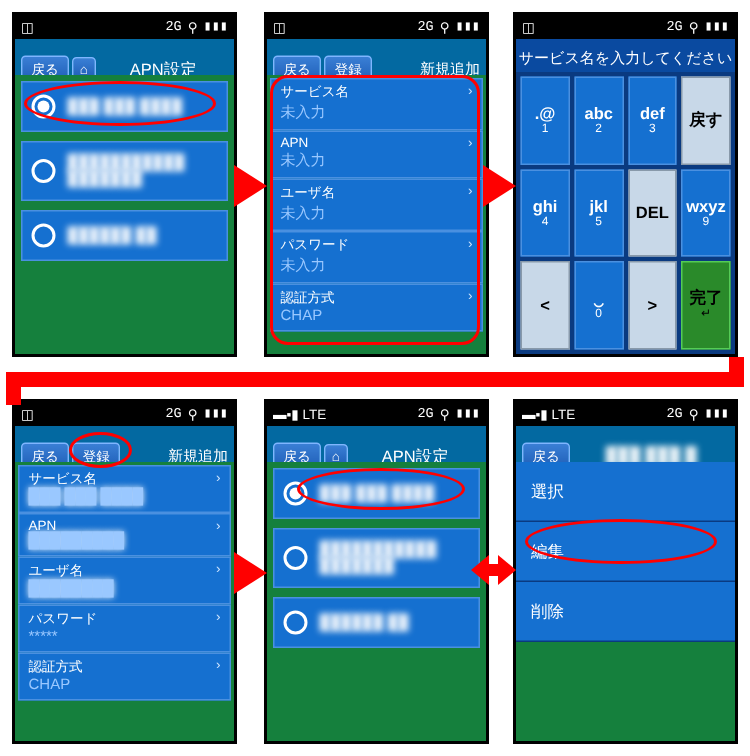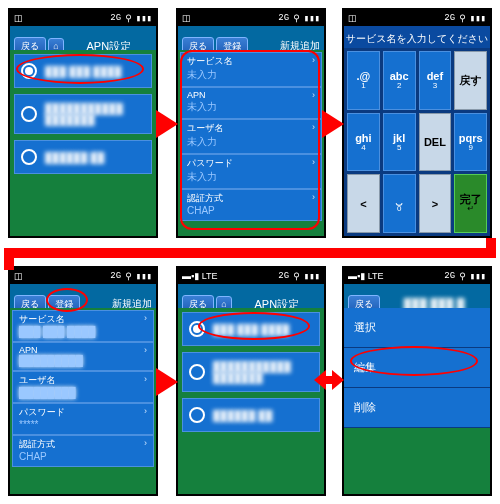--- a/index.html
+++ b/index.html
@@ -162,21 +162,21 @@
         <div>4</div>
       </div>
       <div class="key">
         <div class="main">jkl</div>
         <div>5</div>
       </div>
       <div class="key func">
         <div class="main">DEL</div>
       </div>
       <div class="key">
-        <div class="main">pqrs</div>
+        <div class="main">wxyz</div>
         <div>9</div>
       </div>
       <div class="key func">
         <div class="main">&lt;</div>
       </div>
       <div class="key">
         <div class="main">‿</div>
         <div>0</div>
       </div>
       <div class="key func">

